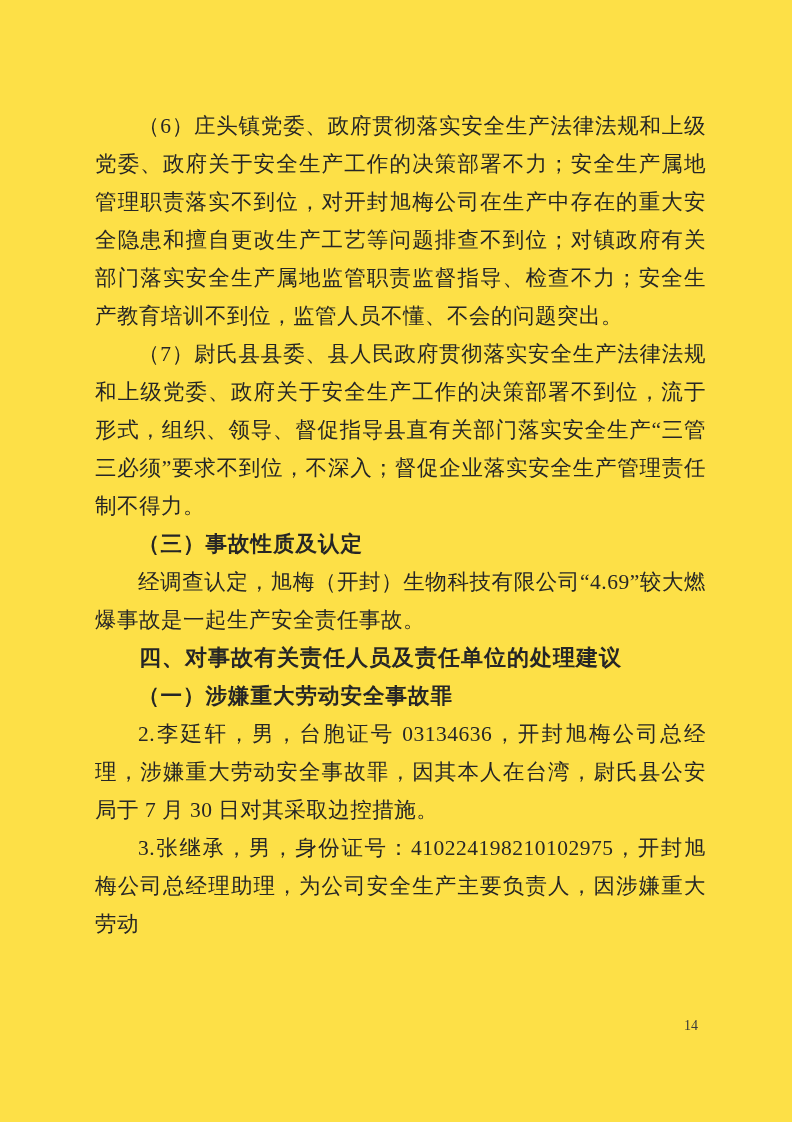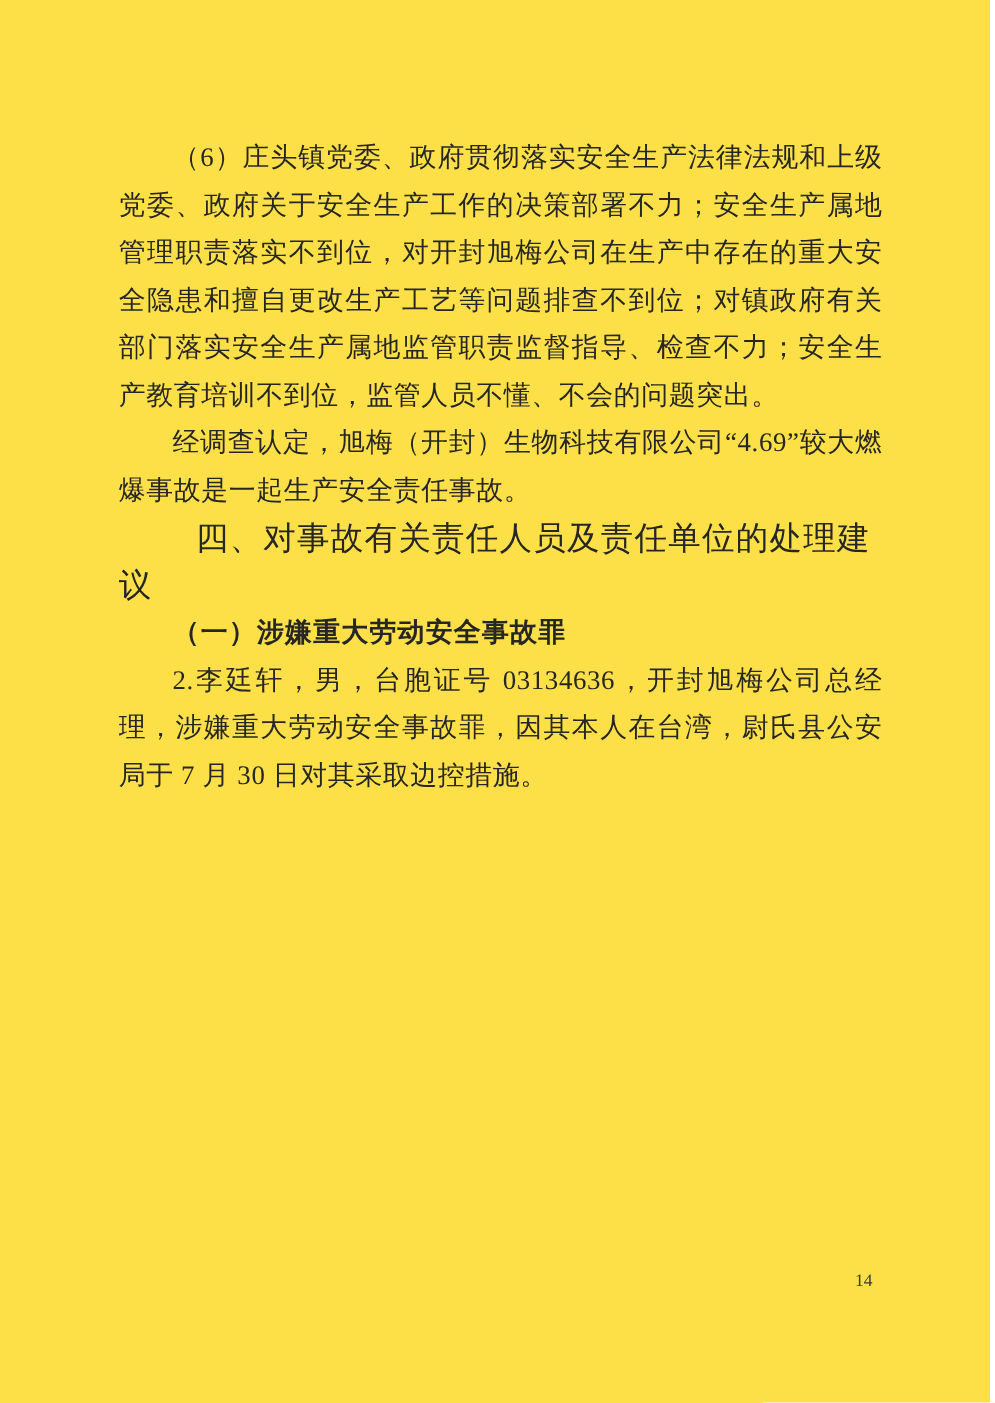--- a/index.html
+++ b/index.html
@@ -31,23 +31,23 @@
     text-align-last: left;
     letter-spacing: 0.5px;
   }
   .content p.h-kai {
     font-weight: bold;
     text-align: left;
     letter-spacing: 1px;
   }
   .content p.h-hei {
     font-family: "Liberation Sans", "DejaVu Sans", sans-serif;
-    font-weight: normal;
-    text-align: center;
-    font-size: 26px;
+    font-weight: bold;
+    text-align: left;
+    font-size: 22px;
     letter-spacing: 1px;
   }
   .page-number {
     position: absolute;
     top: 1018px;
     left: 684px;
     font-size: 14px;
     color: #3a3a3a;
     font-family: "Liberation Serif", "DejaVu Serif", serif;
   }
@@ -59,22 +59,25 @@
     height: 1122px;
     background: #b9b9b9;
   }
 </style>
 </head>
 <body>
 
 <div class="page">
   <div class="content">
     <p class="body">（6）庄头镇党委、政府贯彻落实安全生产法律法规和上级党委、政府关于安全生产工作的决策部署不力；安全生产属地管理职责落实不到位，对开封旭梅公司在生产中存在的重大安全隐患和擅自更改生产工艺等问题排查不到位；对镇政府有关部门落实安全生产属地监管职责监督指导、检查不力；安全生产教育培训不到位，监管人员不懂、不会的问题突出。</p>
+    <p class="body">（7）尉氏县县委、县人民政府贯彻落实安全生产法律法规和上级党委、政府关于安全生产工作的决策部署不到位，流于形式，组织、领导、督促指导县直有关部门落实安全生产“三管三必须”要求不到位，不深入；督促企业落实安全生产管理责任制不得力。</p>
+    <p class="h-kai">（三）事故性质及认定</p>
     <p class="body">经调查认定，旭梅（开封）生物科技有限公司“4.69”较大燃爆事故是一起生产安全责任事故。</p>
     <p class="h-hei">四、对事故有关责任人员及责任单位的处理建议</p>
     <p class="h-kai">（一）涉嫌重大劳动安全事故罪</p>
     <p class="body">2.李廷轩，男，台胞证号 03134636，开封旭梅公司总经理，涉嫌重大劳动安全事故罪，因其本人在台湾，尉氏县公安局于 7 月 30 日对其采取边控措施。</p>
+    <p class="body">3.张继承，男，身份证号：410224198210102975，开封旭梅公司总经理助理，为公司安全生产主要负责人，因涉嫌重大劳动</p>
   </div>
 
   <div class="page-number">14</div>
 
   <div class="scan-edge-line"></div>
 </div>
 
 </body></html>

